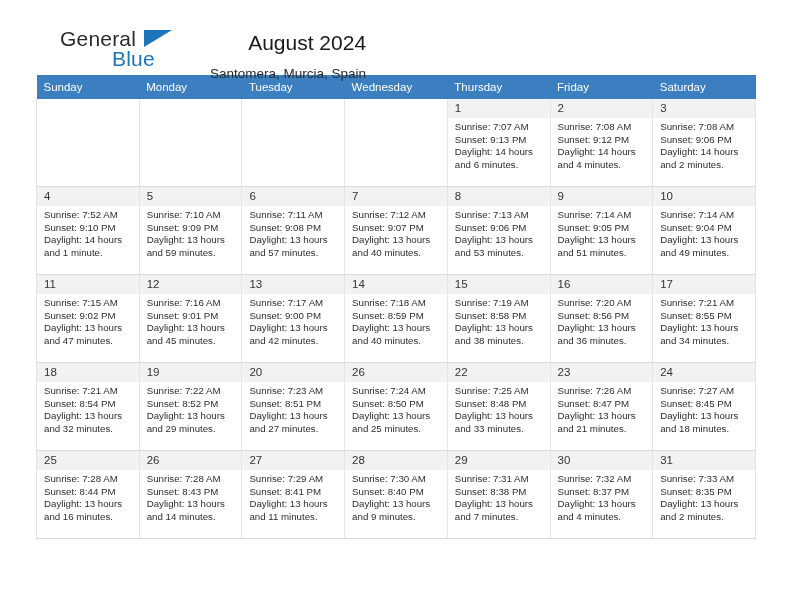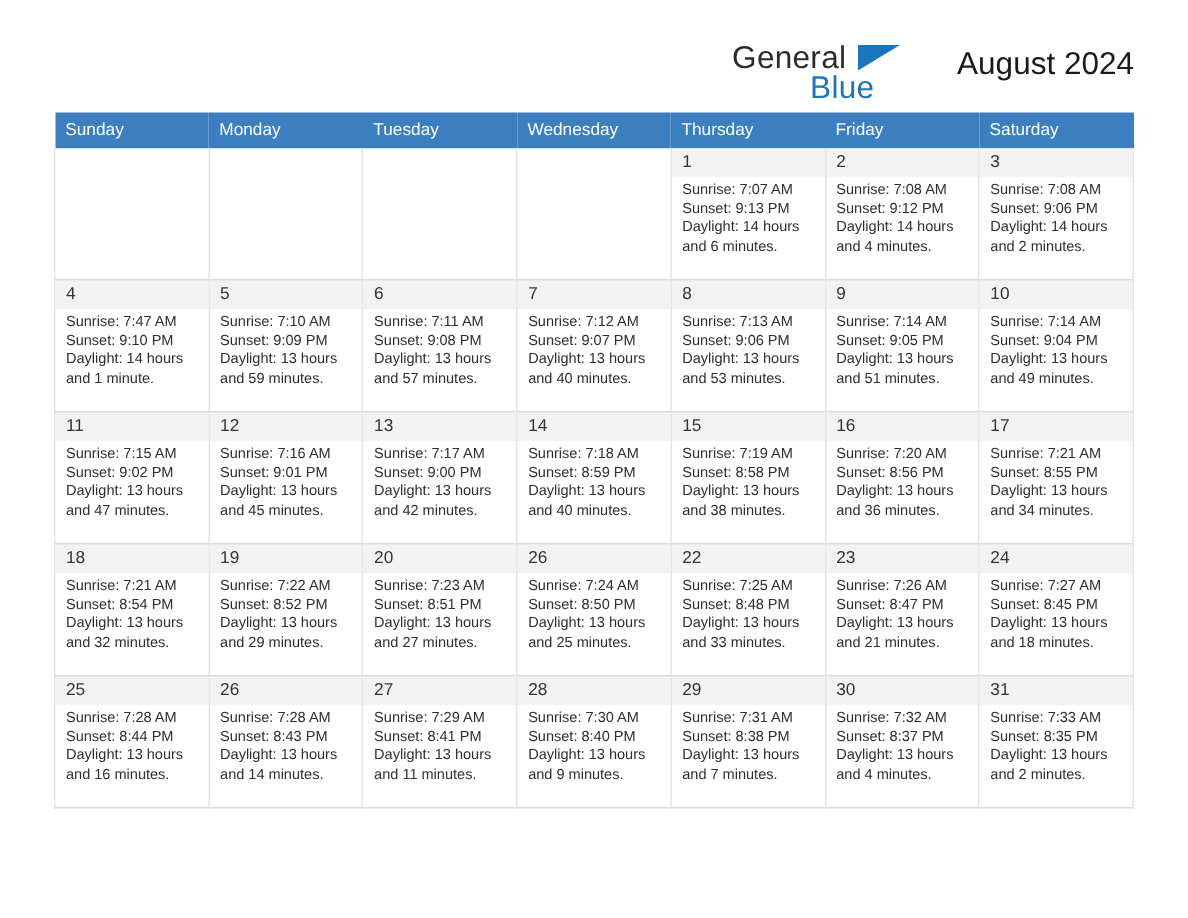--- a/index.html
+++ b/index.html
@@ -19,24 +19,25 @@
     width: 792px;
     height: 612px;
     box-sizing: border-box;
     padding: 0 36px;
   }
 
   
   .topbar {
     display: flex;
     align-items: flex-start;
-    justify-content: flex-end;
+    justify-content: flex-start;
     padding-top: 27px;
     height: 72px;
     box-sizing: border-box;
+    margin-left: 24px;
   }
   .brand {
     position: relative;
     width: 150px;
     height: 46px;
     flex: 0 0 auto;
   }
   .brand-general {
     position: absolute;
     left: 0;
@@ -135,20 +136,21 @@
   <div class="topbar">
 
     <div class="brand">
       <span class="brand-general">General</span>
       <span class="brand-flag"></span>
       <span class="brand-blue">Blue</span>
     </div>
 
     <div class="titlewrap">
       <div class="cal-title">August 2024</div>
+      <div class="cal-subtitle">Santomera, Murcia, Spain</div>
     </div>
 
   </div>
 
   <table class="cal">
     <thead>
       <tr>
         <th>Sunday</th>
         <th>Monday</th>
         <th>Tuesday</th>
@@ -189,21 +191,21 @@
               <div>Sunset: 9:06 PM</div>
               <div>Daylight: 14 hours</div>
               <div>and 2 minutes.</div>
             </div>
           </td>
         </tr>
         <tr>
           <td>
             <span class="daynum">4</span>
             <div class="dayinfo">
-              <div>Sunrise: 7:47 AM</div>
+              <div>Sunrise: 7:52 AM</div>
               <div>Sunset: 9:10 PM</div>
               <div>Daylight: 14 hours</div>
               <div>and 1 minute.</div>
             </div>
           </td>
           <td>
             <span class="daynum">5</span>
             <div class="dayinfo">
               <div>Sunrise: 7:10 AM</div>
               <div>Sunset: 9:09 PM</div>

